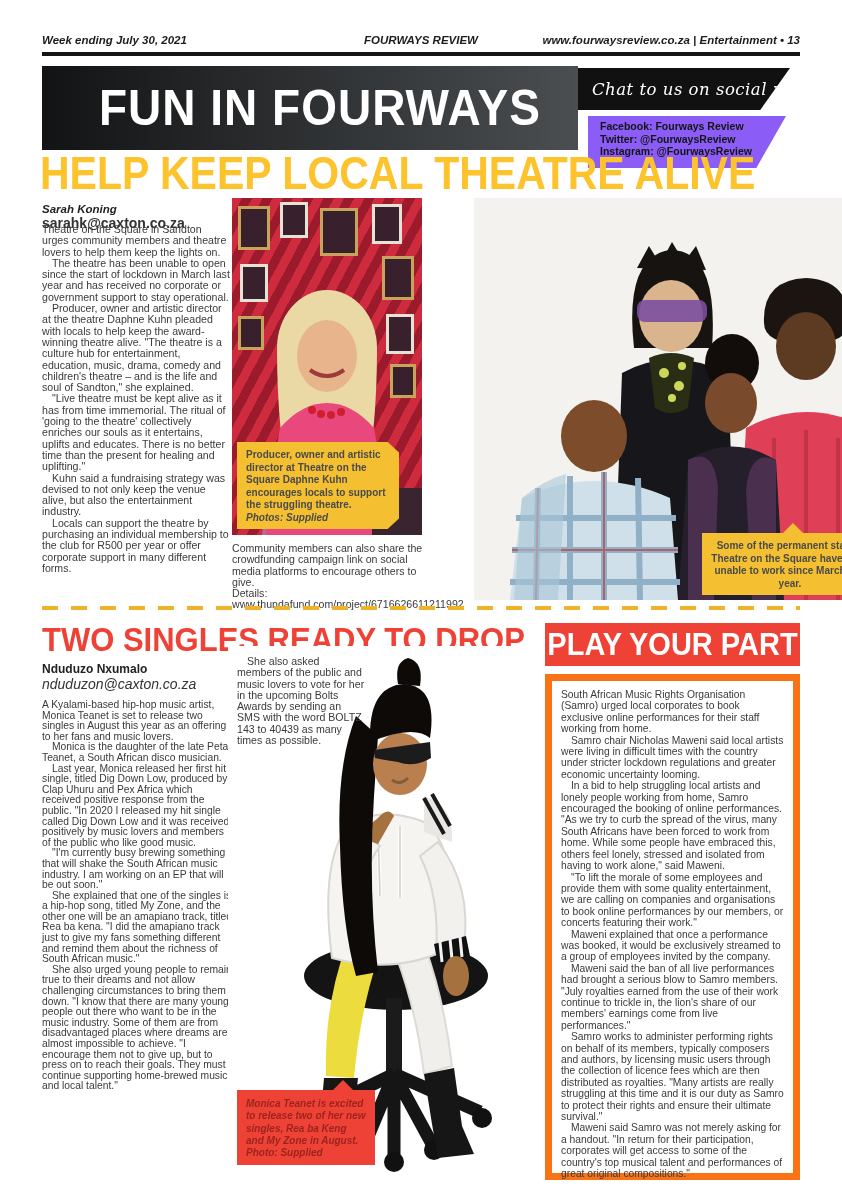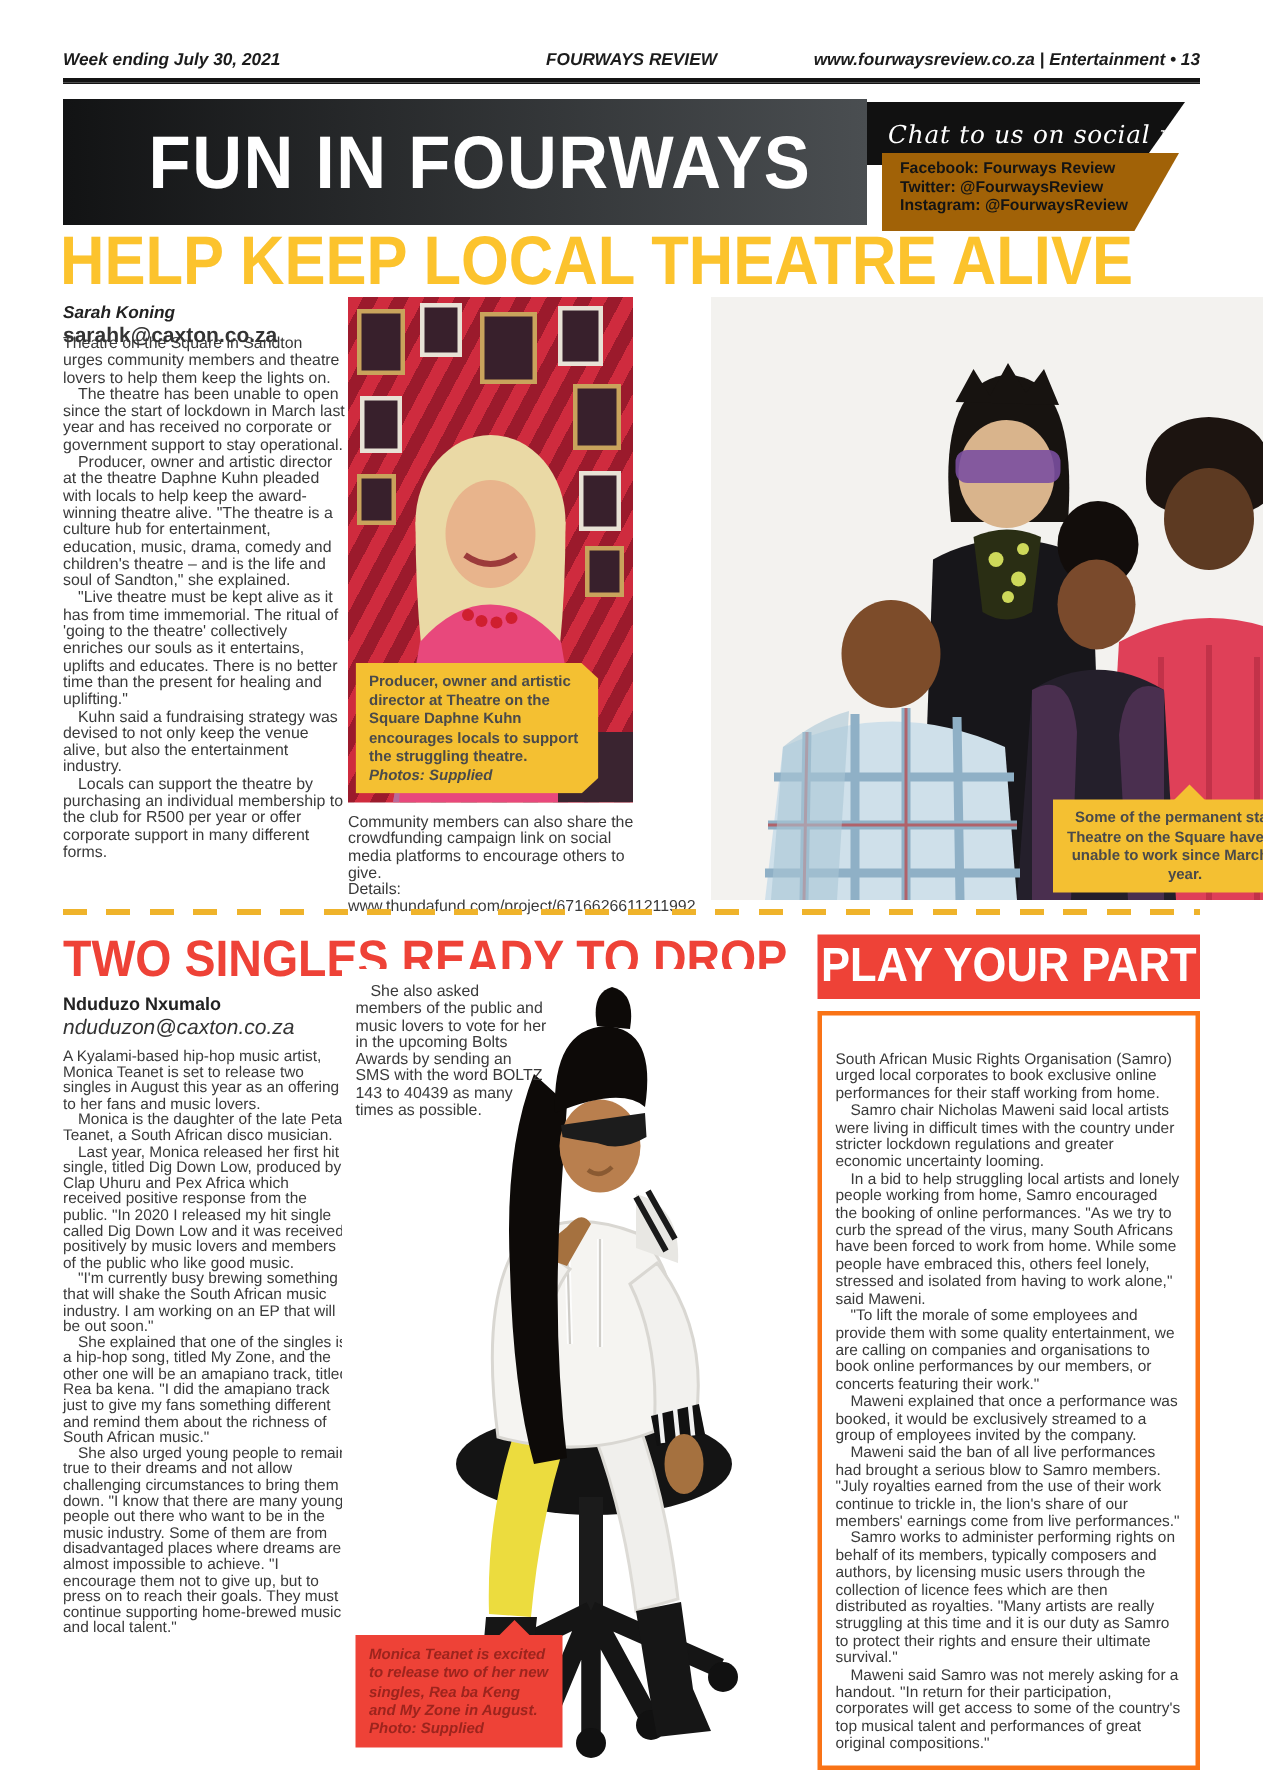--- a/index.html
+++ b/index.html
@@ -20,22 +20,22 @@
     background:linear-gradient(90deg,#121314,#4a4e51); display:flex; align-items:center;padding-left:35px; }
   .fun-banner .fun-title { color:#fff; font-weight:bold; font-size:46px; letter-spacing:1px;
     padding-left:22px; transform:scaleY(1.08); transform-origin:left center; white-space:nowrap; }
 
   
   .social-black { position:absolute; left:578px; top:68px; width:212px; height:42px;
     background:#111; clip-path:polygon(0 0,100% 0,86% 100%,0 100%);
     display:flex; align-items:center; }
   .social-black .chat-script { color:#fff; font-family:"DejaVu Serif", serif; font-style:italic;
     font-size:16.5px; padding-left:14px; white-space:nowrap; letter-spacing:0.5px; }
-  .social-yellow { position:absolute; left:588px; top:102px; width:198px; height:52px;
-    background:#a16207; clip-path:polygon(0 0,100% 0,85% 100%,0 100%); padding:4px 0 0 12px; }
+  .social-yellow { position:absolute; left:588px; top:116px; width:198px; height:52px;
+    background:#8b5cf6; clip-path:polygon(0 0,100% 0,85% 100%,0 100%); padding:4px 0 0 12px; }
   .social-yellow div { font-size:10.5px; font-weight:bold; color:#141414; line-height:12.5px; white-space:nowrap; }
 
   
   .headline1 { position:absolute; left:40px; top:148px; width:760px; color:#fcc32d;
     font-size:41px; font-weight:bold; letter-spacing:0px; transform:scaleY(1.12); transform-origin:left top; white-space:nowrap; }
 
   .byline { position:absolute; }
   .byline .b-name { font-size:11.5px; font-weight:bold; font-style:italic; color:#222; }
   .byline .b-mail { font-size:14px; font-weight:bold; color:#333; }
   .byline2 .b-name { font-style:normal; font-size:12px; }
@@ -79,21 +79,21 @@
   .cap3 { position:absolute; left:237px; top:1090px; width:138px; background:#ee4237; color:#9c241d;
     font-weight:bold; font-size:10px; line-height:12.3px; padding:8px 8px 6px 9px; font-style:italic; }
   .cap3 .notch { position:absolute; top:-10px; left:96px; width:0; height:0;
     border-left:10px solid transparent; border-right:10px solid transparent; border-bottom:10px solid #ee4237; }
 
   
   .pyp-banner { position:absolute; left:545px; top:623px; width:255px; height:43px; background:#ee4237;
     display:flex; align-items:center; justify-content:center; }
   .pyp-banner span { color:#fff; font-size:29px; font-weight:bold; transform:scaleY(1.1); white-space:nowrap; }
   .pyp-box { position:absolute; left:545px; top:674px; width:255px; height:506px;
-    border:3px solid #f97316; background:#fff; padding:24px 9px; }
+    border:7px solid #f97316; background:#fff; padding:8px 9px; }
   .pyp-box .bodytext { font-size:10.3px; line-height:11.4px; color:#3a3a3a; }
   .pyp-box p { margin:0; }
   .pyp-box p.ind { text-indent:10px; }
 </style>
 </head>
 <body>
 
 <div class="page">
 
   <div class="masthead">

